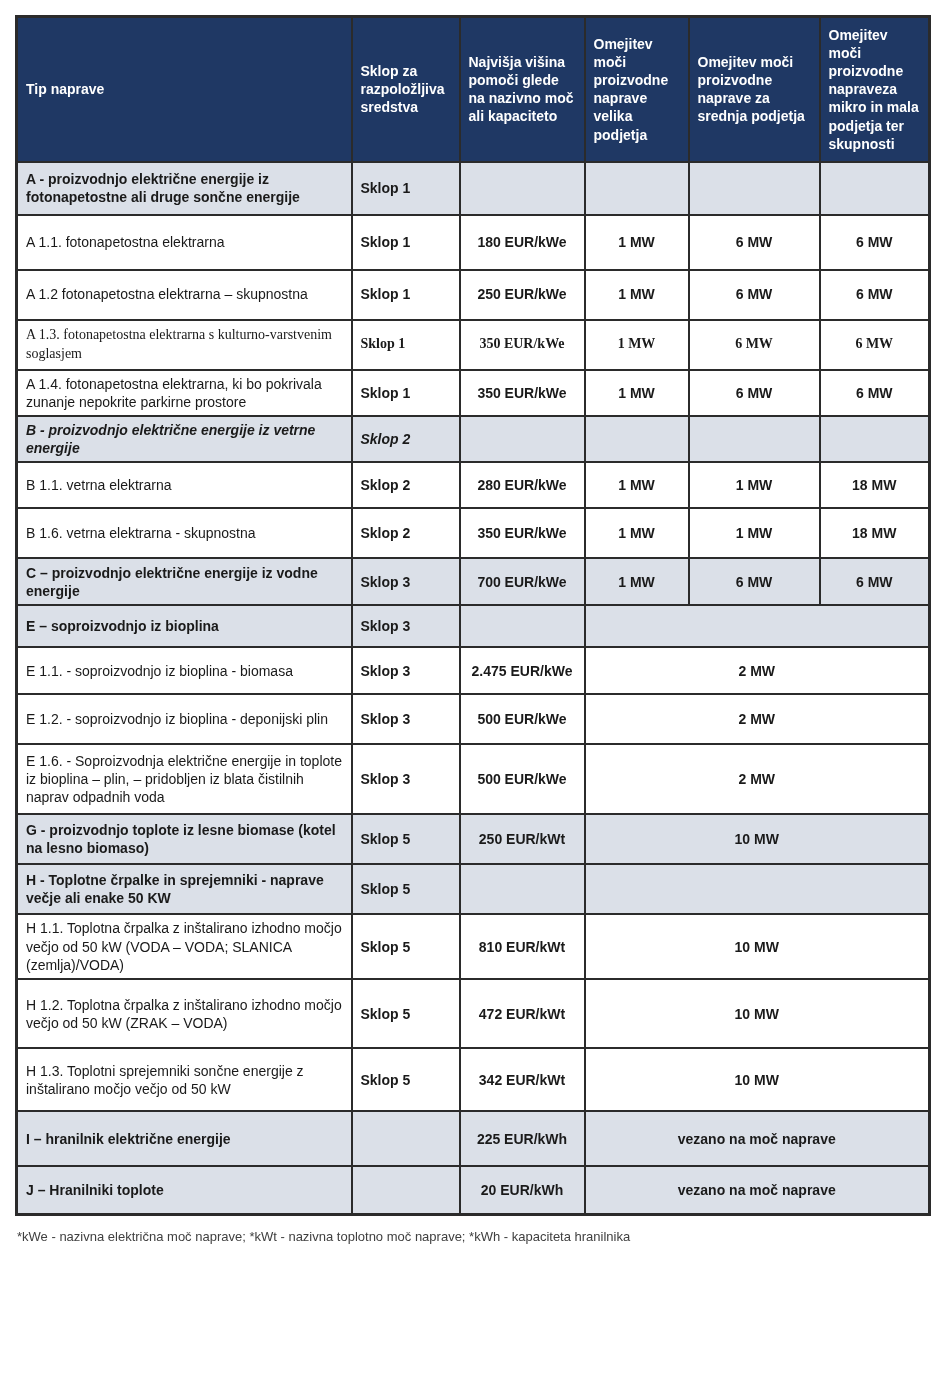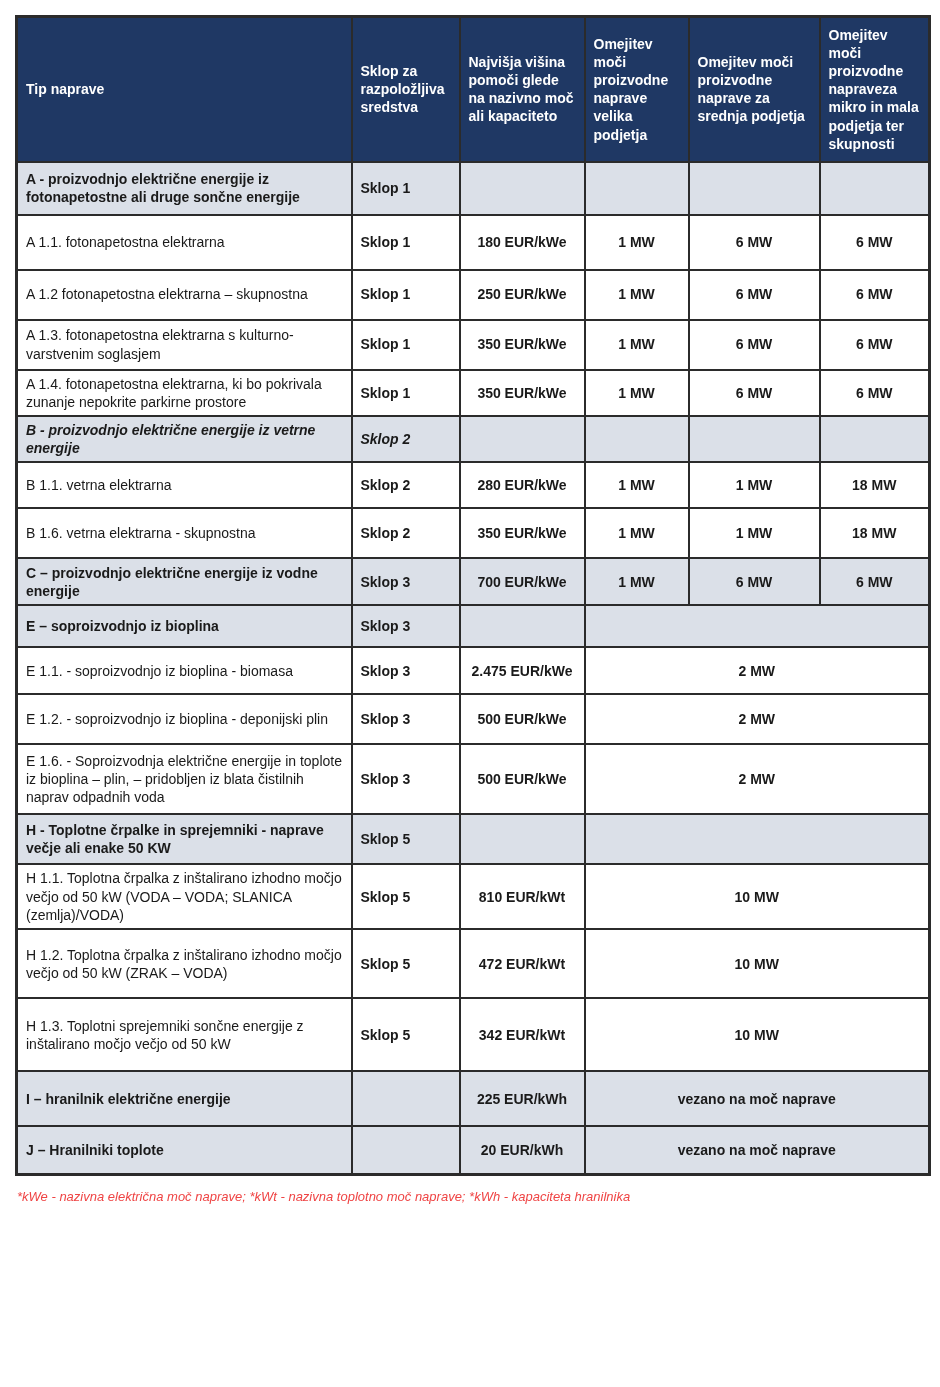--- a/index.html
+++ b/index.html
@@ -42,23 +42,22 @@
     height:145px;
   }
   tbody td{background:var(--row-bg);}
   tr.section td{background:var(--section-bg);}
   td.c-label{text-align:left;}
   tr.section td.c-label{font-weight:bold;}
   td.c-sklop{text-align:left;font-weight:bold;}
   td.c-aid,td.c-limit{text-align:center;font-weight:bold;}
   .footnote{
     margin:13px 0 0 2px;
-    font-style:italic;
     font-size:13px;
-    color:#ef4444;
+    color:#404040;
   }
 </style>
 </head>
 <body>
 
 <div class="page">
   <table class="subsidy">
     <colgroup>
       <col class="c1">
         <col class="c2">
@@ -95,21 +94,21 @@
           <td class="c-limit">6 MW</td>
         </tr>
         <tr style="height: 50px;">
           <td class="c-label">A 1.2 fotonapetostna elektrarna – skupnostna</td>
           <td class="c-sklop">Sklop 1</td>
           <td class="c-aid">250 EUR/kWe</td>
           <td class="c-limit">1 MW</td>
           <td class="c-limit">6 MW</td>
           <td class="c-limit">6 MW</td>
         </tr>
-        <tr style="height: 50px;">
+        <tr style="height: 50px; font-family: Liberation Serif, serif;">
           <td class="c-label">A 1.3. fotonapetostna elektrarna s kulturno-varstvenim soglasjem</td>
           <td class="c-sklop">Sklop 1</td>
           <td class="c-aid">350 EUR/kWe</td>
           <td class="c-limit">1 MW</td>
           <td class="c-limit">6 MW</td>
           <td class="c-limit">6 MW</td>
         </tr>
         <tr style="height: 44px;">
           <td class="c-label">A 1.4. fotonapetostna elektrarna, ki bo pokrivala zunanje nepokrite parkirne prostore</td>
           <td class="c-sklop">Sklop 1</td>
@@ -168,38 +167,44 @@
           <td class="c-aid">500 EUR/kWe</td>
           <td class="c-limit" colspan="3">2 MW</td>
         </tr>
         <tr style="height: 70px;">
           <td class="c-label">E 1.6. - Soproizvodnja električne energije in toplote iz bioplina – plin, – pridobljen iz blata čistilnih naprav odpadnih voda</td>
           <td class="c-sklop">Sklop 3</td>
           <td class="c-aid">500 EUR/kWe</td>
           <td class="c-limit" colspan="3">2 MW</td>
         </tr>
         <tr class="section" style="height: 50px;">
+          <td class="c-label">G - proizvodnjo toplote iz lesne biomase (kotel na lesno biomaso)</td>
+          <td class="c-sklop">Sklop 5</td>
+          <td class="c-aid">250 EUR/kWt</td>
+          <td class="c-limit" colspan="3">10 MW</td>
+        </tr>
+        <tr class="section" style="height: 50px;">
           <td class="c-label">H - Toplotne črpalke in sprejemniki - naprave večje ali enake 50 KW</td>
           <td class="c-sklop">Sklop 5</td>
           <td class="c-aid"></td>
           <td class="c-limit" colspan="3"></td>
         </tr>
         <tr style="height: 65px;">
           <td class="c-label">H 1.1. Toplotna črpalka z inštalirano izhodno močjo večjo od 50 kW (VODA – VODA; SLANICA (zemlja)/VODA)</td>
           <td class="c-sklop">Sklop 5</td>
           <td class="c-aid">810 EUR/kWt</td>
           <td class="c-limit" colspan="3">10 MW</td>
         </tr>
         <tr style="height: 69px;">
           <td class="c-label">H 1.2. Toplotna črpalka z inštalirano izhodno močjo večjo od 50 kW (ZRAK – VODA)</td>
           <td class="c-sklop">Sklop 5</td>
           <td class="c-aid">472 EUR/kWt</td>
           <td class="c-limit" colspan="3">10 MW</td>
         </tr>
-        <tr style="height: 73px;">
+        <tr style="height: 63px;">
           <td class="c-label">H 1.3. Toplotni sprejemniki sončne energije z inštalirano močjo večjo od 50 kW</td>
           <td class="c-sklop">Sklop 5</td>
           <td class="c-aid">342 EUR/kWt</td>
           <td class="c-limit" colspan="3">10 MW</td>
         </tr>
         <tr class="section" style="height: 55px;">
           <td class="c-label">I – hranilnik električne energije</td>
           <td class="c-sklop"></td>
           <td class="c-aid">225 EUR/kWh</td>
           <td class="c-limit" colspan="3">vezano na moč naprave</td>

